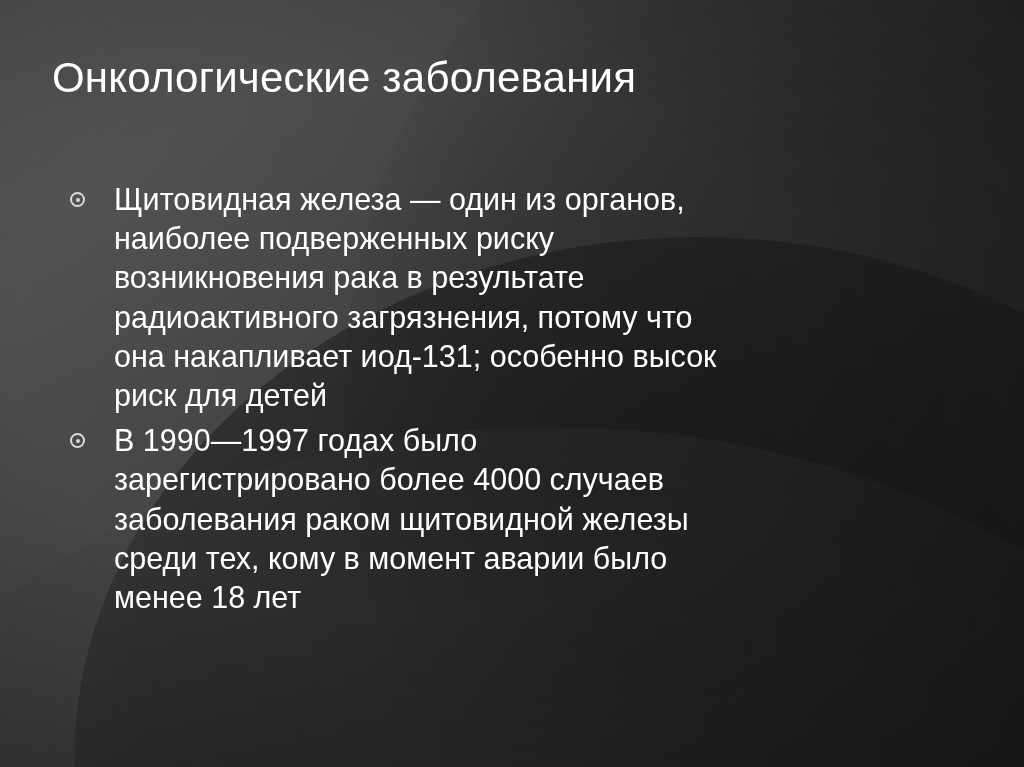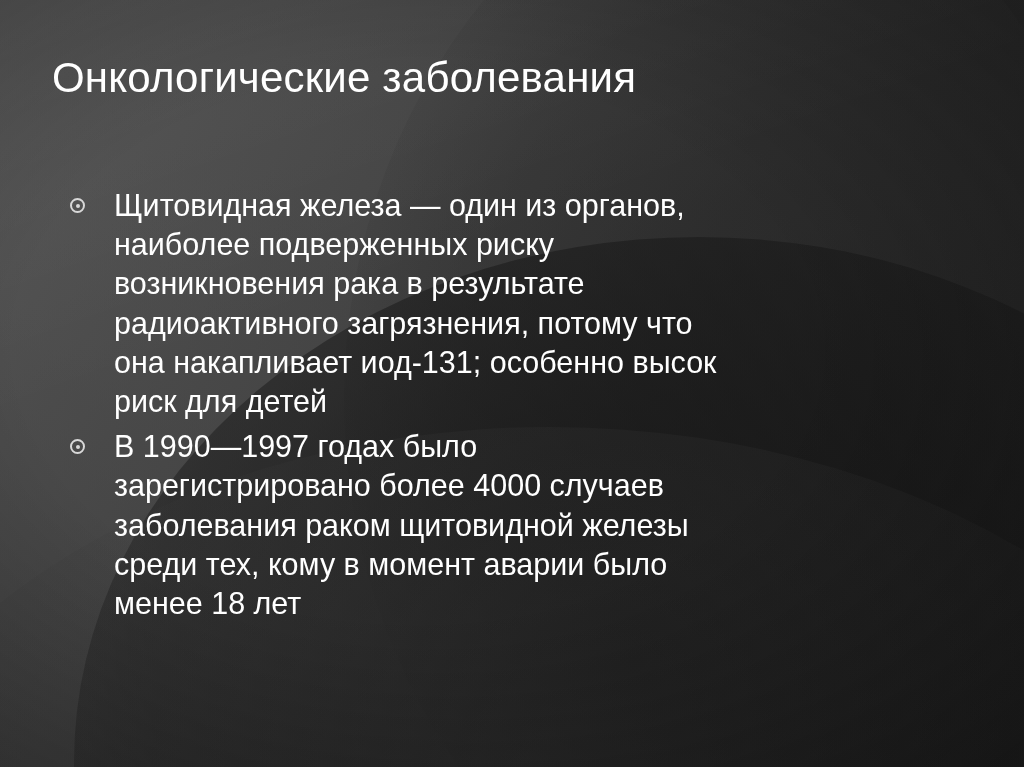--- a/index.html
+++ b/index.html
@@ -100,21 +100,21 @@
     position: absolute;
     left: 46px;
     top: 104px;
     width: 930px;
     height: 0;
   }
 
   .bullet-list {
     position: absolute;
     left: 56px;
-    top: 186px;
+    top: 180px;
     width: 900px;
     margin: 0;
     padding: 0;
     list-style: none;
   }
   .bullet-item {
     position: relative;
     padding-left: 58px;
     margin-bottom: 6px;
     font-size: 30.5px;

